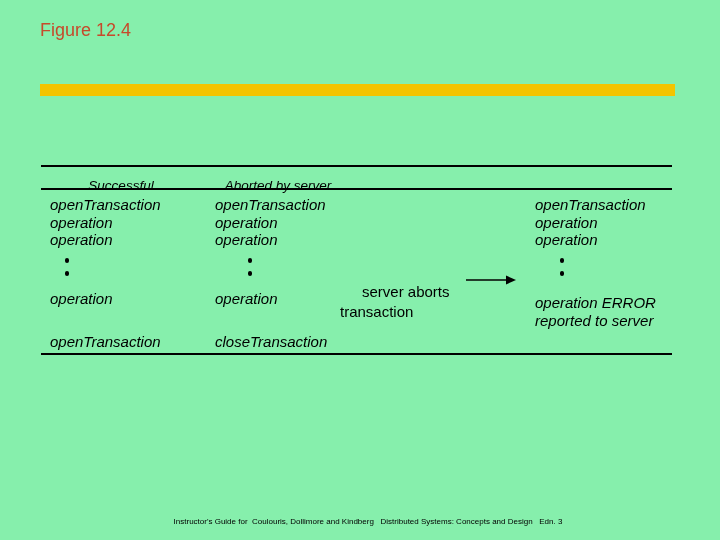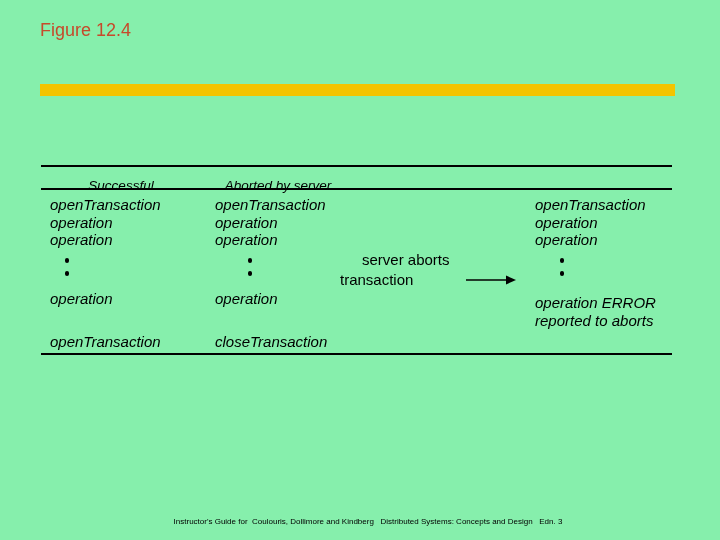--- a/index.html
+++ b/index.html
@@ -48,21 +48,21 @@
     line-height: 15px;
     white-space: nowrap;
   }
   .cell {
     position: absolute;
     font-style: italic;
     font-size: 15px;
     line-height: 15px;
     white-space: nowrap;
   }
-  .roman { font-style: normal; }
+  .roman { font-style: normal; margin-top: 32px; }
   .vdots {
     position: absolute;
     display: flex;
     flex-direction: column;
     gap: 8px;
   }
   .vdots i {
     display: block;
     width: 4px;
     height: 5px;
@@ -132,20 +132,20 @@
   </svg>
 
   <div class="cell" style="left:535px; top:197px">openTransaction</div>
   <div class="cell" style="left:535px; top:215px">operation</div>
   <div class="cell" style="left:535px; top:232px">operation</div>
   <div class="vdots" style="left:560px; top:258px">
       <i></i>
       <i></i>
     </div>
   <div class="cell" style="left:535px; top:295px">operation ERROR</div>
-  <div class="cell" style="left:535px; top:313px">reported to aborts</div>
+  <div class="cell" style="left:535px; top:313px">reported to server</div>
 
   <div class="footer">
     <div>Instructor's Guide for  Coulouris, Dollimore and Kindberg   Distributed Systems: Concepts and Design   Edn. 3</div>
     
   </div>
 
 </div>
 
 </body></html>

